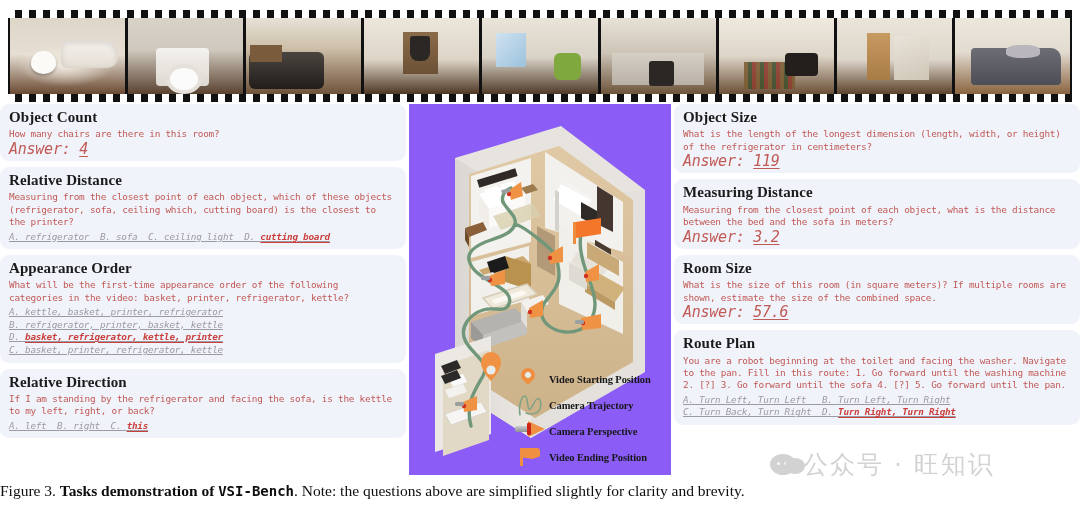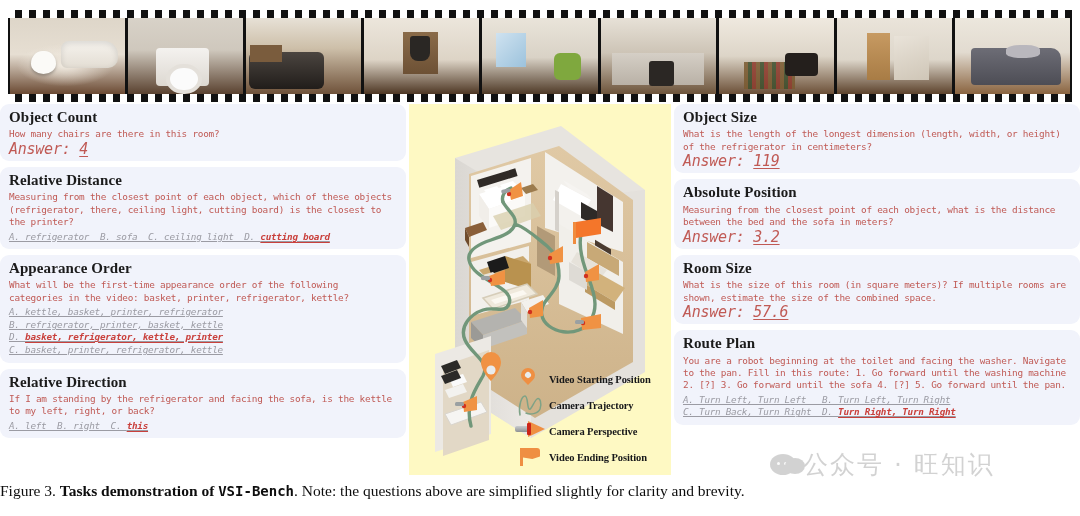--- a/index.html
+++ b/index.html
@@ -120,21 +120,21 @@
     font-style:italic;font-size:9.3px;line-height:12.6px;color:#9b9ba3;
     letter-spacing:-.25px;margin-top:2px;
   }
   .opts .row{white-space:pre;text-decoration:underline;}
   .opts .right{color:#c9403c;font-weight:bold;}
   .opts .right u{text-decoration:underline;text-underline-offset:1.8px;}
 
   
   .mid{
     position:absolute;left:409px;top:0;width:262px;height:371px;
-    background:#fef9c3;overflow:hidden;
+    background:#8b5cf6;overflow:hidden;
   }
   .plan{position:absolute;left:0;top:0;width:262px;height:371px;}
 
   .legend{
     position:absolute;left:100px;bottom:5px;width:160px;
   }
   .lg-row{display:flex;align-items:center;height:26px;}
   .lg-ico{width:40px;height:26px;position:relative;flex:0 0 40px;}
   .lg-txt{
     font-family:"Liberation Serif",serif;font-weight:bold;
@@ -204,21 +204,21 @@
 <div class="content">
 
   <div class="col col-left" id="left-col">
       <div class="card">
         <div class="card-title">Object Count</div>
         <div class="q">How many chairs are there in this room?</div>
         <div class="ans">Answer: <u>4</u></div>
       </div>
       <div class="card">
         <div class="card-title">Relative Distance</div>
-        <div class="q">Measuring from the closest point of each object, which of these objects (refrigerator, there, ceiling light, cutting board) is the closest to the printer?</div>
+        <div class="q">Measuring from the closest point of each object, which of these objects (refrigerator, sofa, ceiling which, cutting board) is the closest to the printer?</div>
         <div class="opts">
           <div class="row">A. refrigerator  B. sofa  C. ceiling light  D. <span class="right"><u>cutting board</u></span></div>
         </div>
       </div>
       <div class="card">
         <div class="card-title">Appearance Order</div>
         <div class="q">What will be the first-time appearance order of the following categories in the video: basket, printer, refrigerator, kettle?</div>
         <div class="opts">
           <div class="row">A. kettle, basket, printer, refrigerator</div>
           <div class="row">B. refrigerator, printer, basket, kettle</div>
@@ -410,21 +410,21 @@
       </div>
   </div>
 
   <div class="col col-right" id="right-col">
       <div class="card">
         <div class="card-title">Object Size</div>
         <div class="q">What is the length of the longest dimension (length, width, or height) of the refrigerator in centimeters?</div>
         <div class="ans">Answer: <u>119</u></div>
       </div>
       <div class="card">
-        <div class="card-title">Absolute Position</div>
+        <div class="card-title">Measuring Distance</div>
         <div class="q">Measuring from the closest point of each object, what is the distance between the bed and the sofa in meters?</div>
         <div class="ans">Answer: <u>3.2</u></div>
       </div>
       <div class="card">
         <div class="card-title">Room Size</div>
         <div class="q">What is the size of this room (in square meters)? If multiple rooms are shown, estimate the size of the combined space.</div>
         <div class="ans">Answer: <u>57.6</u></div>
       </div>
       <div class="card">
         <div class="card-title">Route Plan</div>

